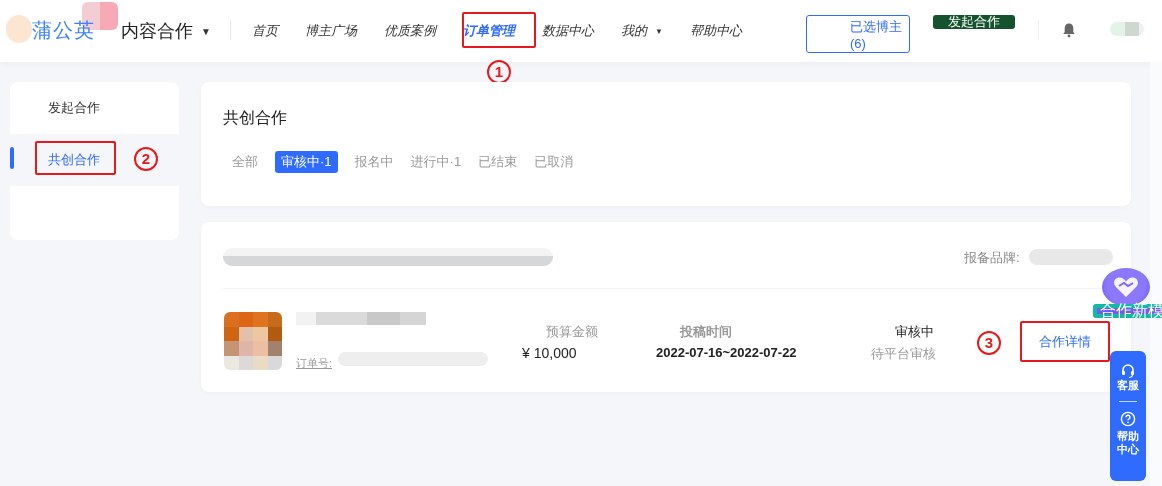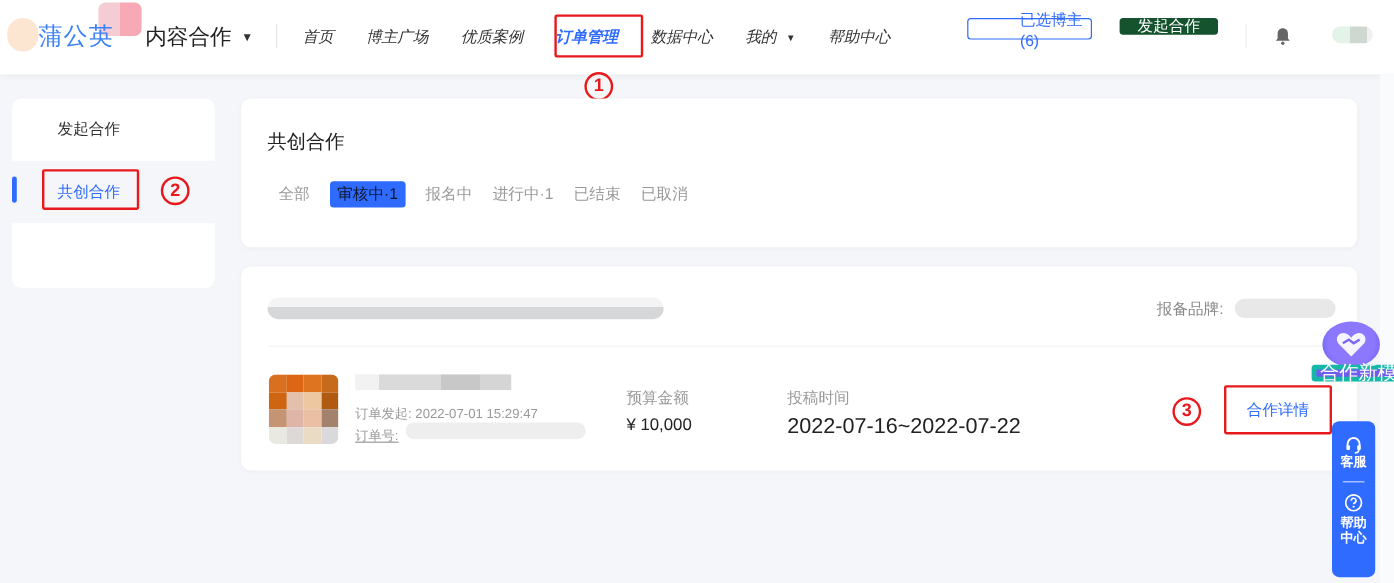--- a/index.html
+++ b/index.html
@@ -48,21 +48,21 @@
   .annot-box {
     position: absolute; border: 2px solid #e8191c; border-radius: 2px;
   }
   .annot-num {
     position: absolute; color: #e8191c; font-size: 22px; line-height: 22px;
     width: 24px; height: 24px; border: 2px solid #e8191c; border-radius: 50%;
     display: flex; align-items: center; justify-content: center;
     font-size: 15px; font-weight: bold;
   }
   .btn-outline {
-    position: absolute; left: 806px; top: 15px; width: 104px; height: 18px;
+    position: absolute; left: 806px; top: 15px; width: 104px; height: 38px;
     border: 1px solid #2f6bff; border-radius: 3px; color: #2f6bff;
     font-size: 13px; display: flex; align-items: center; justify-content: center; background:#fff;padding-left:43px;
   }
   .btn-primary {
     position: absolute; left: 933px; top: 15px; width: 82px; height: 14px;
     background: #14532d; border-radius: 3px; color: #fff; font-size: 13px;
     display: flex; align-items: center; justify-content: center;
   }
   .vdivider2 { position: absolute; left: 1038px; top: 20px; width: 1px; height: 20px; background: #eee; }
   .bell { position: absolute; left: 1062px; top: 22px; width: 14px; height: 16px; }
@@ -88,21 +88,21 @@
   
   .card {
     position: absolute; left: 201px; width: 930px; background: #fff; border-radius: 8px;
     box-shadow: 0 1px 4px rgba(0,0,0,0.03);
   }
   .card-filter { top: 82px; height: 124px; }
   .card-title { position: absolute; left: 22px; top: 26px; font-size: 16px; color: #222; }
   .tabs { position: absolute; left: 31px; top: 69px; display: flex; align-items: center; }
   .tab { font-size: 13px; color: #999; margin-right: 17px; cursor: pointer; white-space: nowrap; }
   .tab.active {
-    background: #2f6bff; color: #0f172a; border-radius: 3px; padding: 2px 6px; margin-left: 0;
+    background: #2f6bff; color: #ffffff; border-radius: 3px; padding: 2px 6px; margin-left: 0;
   }
   .card-order { top: 222px; height: 170px; }
   .redact-title {
     position: absolute; left: 22px; top: 26px; width: 330px; height: 18px; border-radius: 9px;
     background: linear-gradient(180deg,#f4f4f4 0 45%,#d6d7d9 45% 100%);
     filter: blur(0.6px);
   }
   .brand-label { position: absolute; left: 763px; top: 27px; font-size: 13px; color: #888; }
   .brand-redact {
     position: absolute; left: 828px; top: 27px; width: 84px; height: 16px; border-radius: 8px;
@@ -121,25 +121,25 @@
     position: absolute; left: 95px; top: 90px; width: 130px; height: 13px;
     background: linear-gradient(90deg,#f2f2f2 0 15%,#dadada 15% 55%,#c8c8c8 55% 80%,#d5d5d5 80%);
   }
   .meta-line { position: absolute; left: 95px; font-size: 11px; color: #999; white-space: nowrap; }
   .meta-line.l1 { top: 115px; }
   .meta-line.l2 { top: 134px; text-decoration: underline; }
   .order-redact {
     position: absolute; left: 137px; top: 130px; width: 150px; height: 14px; border-radius: 7px; background: #eeeeee;
   }
   .col { position: absolute; top: 101px; }
-  .col .lbl { font-size: 13px; color: #999; white-space: nowrap; }
-  .col .val { font-size: 18px; color: #222; margin-top: 4px; white-space: nowrap; }
+  .col .lbl { font-size: 13px; color: #999; white-space: nowrap; margin-left: 24px; }
+  .col .val { font-size: 13px; color: #222; margin-top: 4px; white-space: nowrap; }
   .col-budget { left: 321px; }
   .col-budget .val { font-size: 14px; }
-  .col-time { left: 455px; }
+  .col-time { left: 455px; font-weight: bold; }
   .col-status { left: 670px; }
   .col-status .lbl { color: #222; }
   .col-status .val { color: #999; }
   .detail-link {
     position: absolute; left: 820px; top: 100px; width: 88px; height: 40px;
     color: #2f6bff; font-size: 13px; display: flex; align-items: center; justify-content: center; cursor: pointer;
   }
   
   .float-new {
     position: absolute; left: 1102px; top: 268px; width: 48px; height: 38px; border-radius: 50%;
@@ -254,31 +254,34 @@
     <div></div>
       <div></div>
       <div></div>
       <div></div>
     <div></div>
       <div></div>
       <div></div>
       <div></div>
   </div>
   <div class="name-redact"></div>
-  <div class="meta-line l1">订单发起: 2022-07-01 15:29:47</div>
   <div class="meta-line l2">订单号:</div>
   <div class="order-redact"></div>
 
   <div class="col col-budget">
     <div class="lbl">预算金额</div>
     <div class="val">¥ 10,000</div>
   </div>
   <div class="col col-time">
     <div class="lbl">投稿时间</div>
     <div class="val">2022-07-16~2022-07-22</div>
+  </div>
+  <div class="col col-status">
+    <div class="lbl">审核中</div>
+    <div class="val">待平台审核</div>
   </div>
   <div class="detail-link">合作详情</div>
 </div>
 
 <div class="annot-box" style="left:1020px; top:321px; width:90px; height:41px;"></div>
 <div class="annot-num" style="left:977px; top:331px;">3</div>
 
 <div class="right-strip"></div>
 <div class="float-new">
   <svg width="26" height="22" viewBox="0 0 26 22">

